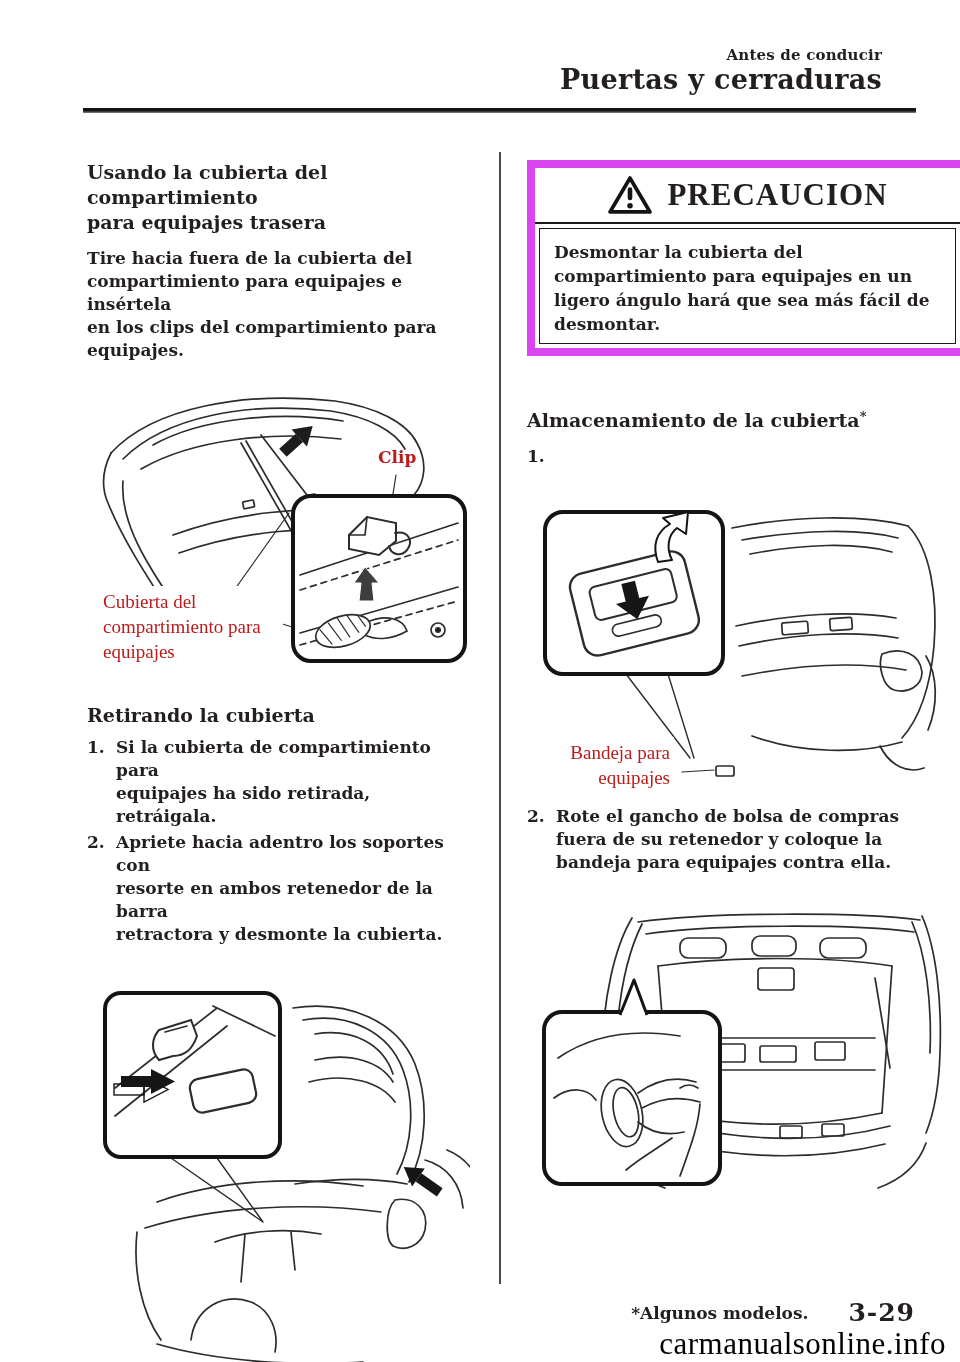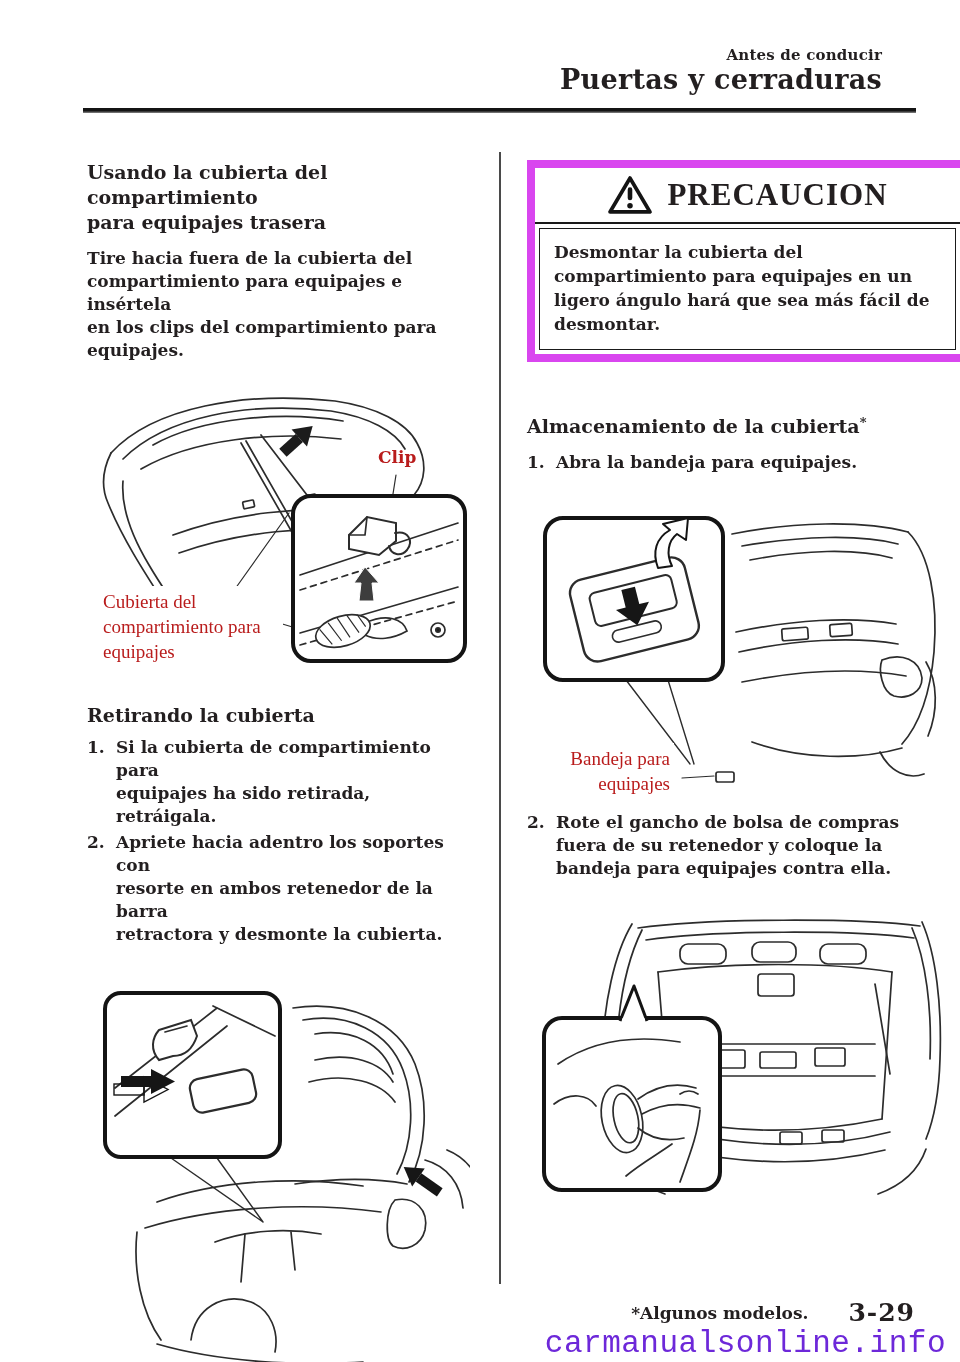--- a/index.html
+++ b/index.html
@@ -34,31 +34,31 @@
              color:#b91c1c;white-space:pre-line;}
   .clip-label{left:283px;top:62px;font-family:"DejaVu Serif",serif;font-weight:bold;font-size:17px;}
   .label-box{background:#ffffff;padding:3px 4px 6px 8px;}
   .cover-label{left:0px;top:203px;width:176px;}
   .tray-label{left:8px;top:233px;width:124px;text-align:right;}
   
   .caution{border:8px solid #d946ef;width:441px;box-sizing:border-box;}
   .caution-head{display:flex;align-items:center;justify-content:center;gap:14px;
                 height:54px;border-bottom:2px solid #1a1a1a;}
   .caution-title{font-family:"Liberation Serif",serif;font-weight:bold;font-size:31px;letter-spacing:1px;}
-  .caution-body{margin:4px;border:1px solid #1a1a1a;padding:11px 12px 13px 14px;}
+  .caution-body{margin:4px;border:1px solid #1a1a1a;padding:11px 12px 7px 14px;}
   .caution-body p{margin:0;font-size:17px;line-height:24px;font-weight:bold;white-space:pre-line;}
   .right-col h2.sec{margin-top:48px;}
   .right-col .steps{margin-top:12px;}
   .right-col .step2{margin-top:6px;}
   
   .footline{position:absolute;top:1298px;right:45px;display:flex;align-items:center;gap:40px;}
   .footnote{font-size:17px;font-weight:bold;}
   .page-num{font-size:25px;font-weight:bold;letter-spacing:1px;}
-  .watermark{position:absolute;top:1326px;right:14px;font-family:Liberation Mono, monospace;
-             font-size:31px;color:#6d28d9;letter-spacing:.5px;}
+  .watermark{position:absolute;top:1326px;right:14px;font-family:Liberation Serif, serif;
+             font-size:31px;color:#000000;letter-spacing:.5px;}
 </style>
 </head>
 <body>
 
 <div class="page">
 
   <div class="eyebrow">Antes de conducir</div>
   <h1 class="page-title">Puertas y cerraduras</h1>
   <div class="head-rule"></div>
   <div class="col-divider"></div>
@@ -200,21 +200,20 @@
 ligero ángulo hará que sea más fácil de
 desmontar.</p>
       </div>
     </div>
 
     <h2 class="sec"><span>Almacenamiento de la cubierta</span><sup class="star">*</sup></h2>
 
     <div class="steps">
       <div class="step">
         <span class="step-num">1.</span>
-        <span class="step-text">Abra la bandeja para equipajes.</span>
       </div>
     </div>
 
     <figure class="fig3">
       <svg width="410" height="295" viewBox="0 0 410 295">
         <g fill="none" stroke="#2c2c2c" stroke-width="1.7" stroke-linecap="round">
           <path d="M202,24 C262,12 332,10 378,22"></path>
           <path d="M378,22 C400,44 408,92 404,142 C400,186 388,216 372,234"></path>
           <path d="M212,36 C270,26 330,24 368,34"></path>
           <path d="M220,50 C272,40 326,38 362,48"></path>

